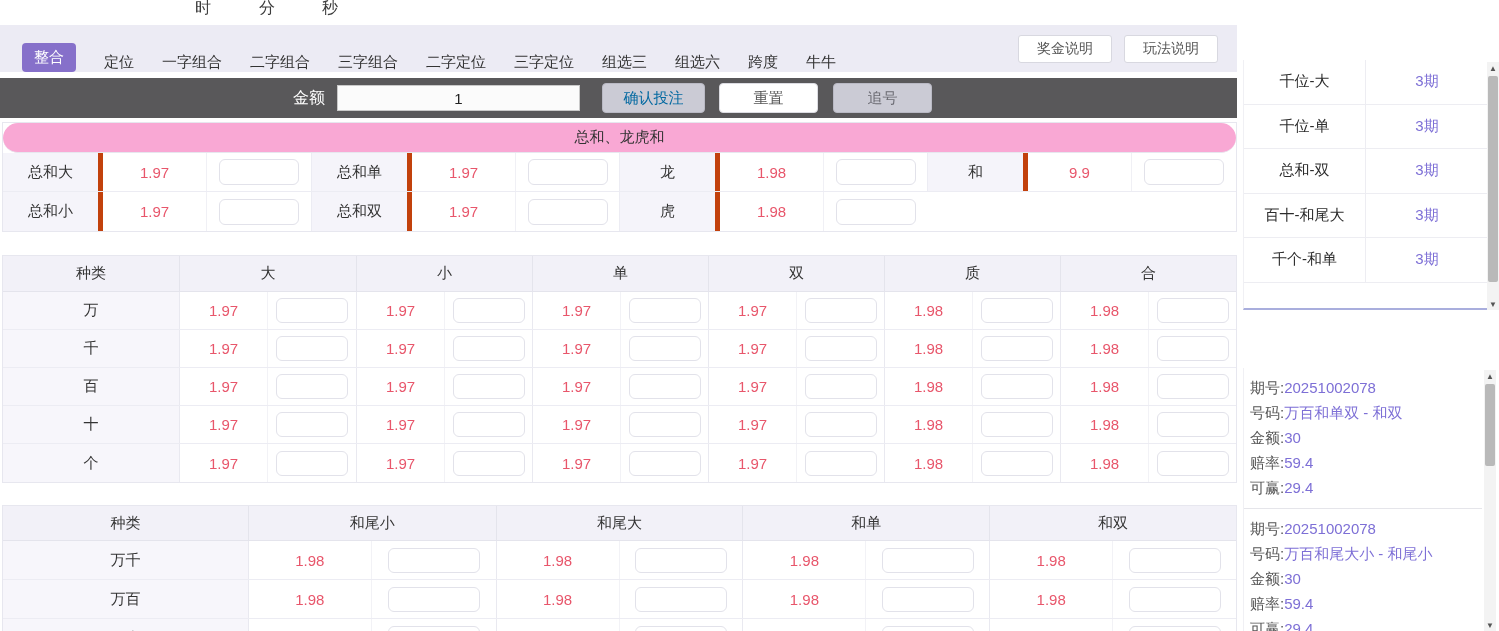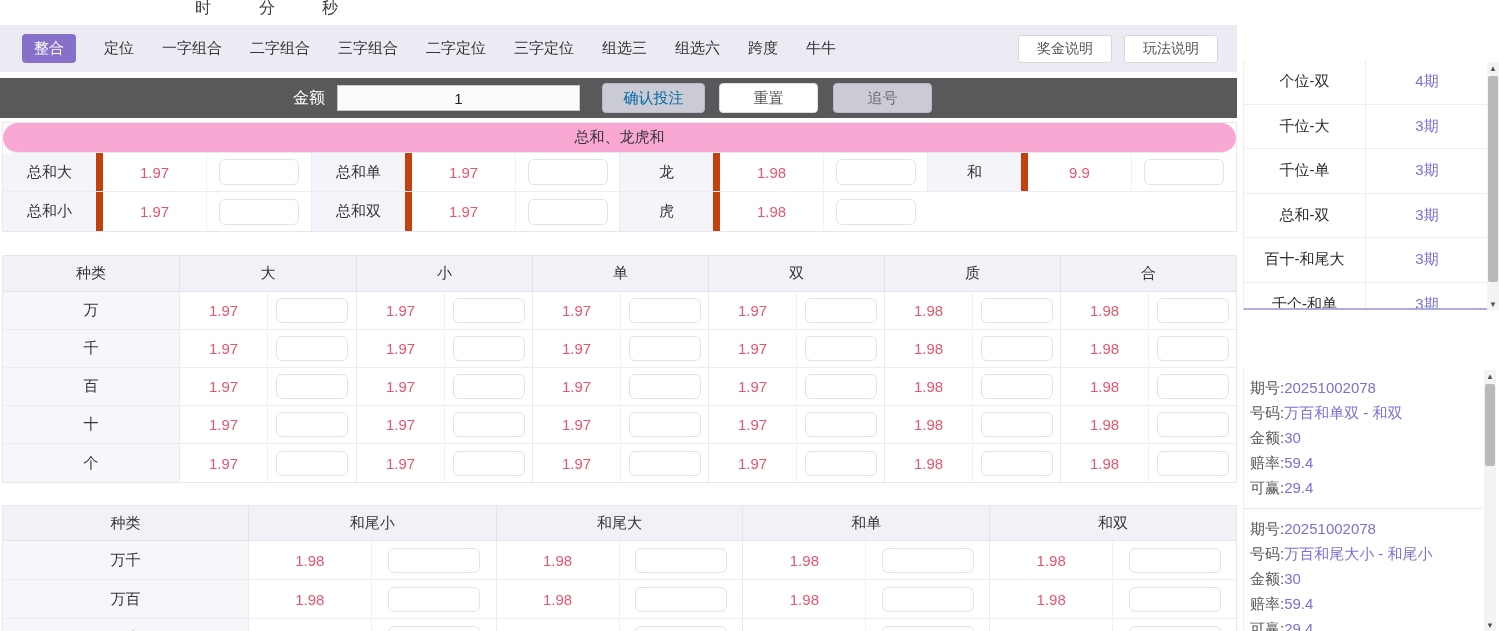--- a/index.html
+++ b/index.html
@@ -11,21 +11,21 @@
     overflow: hidden;
     color: #333;
   }
 
   
   .top-strip { position:absolute; top:0; left:0; width:1237px; height:25px; background:#fff; }
   .timer-label { position:absolute; top:-2px; font-size:16px; color:#3c3c3c; }
 
   
   .tab-bar { position:absolute; top:25px; left:0; width:1237px; height:47px;
-             background:#ecebf4; display:flex; align-items:center; padding-left:22px; gap:28px; }
+             background:#ecebf4; display:flex; align-items:flex-end; padding-left:22px; gap:28px; }
   .tab { font-size:15px; color:#333; cursor:pointer; white-space:nowrap; }
   .tab.active { background:#8670ca; color:#fff; padding:5px 12px; border-radius:4px; }
   .tab-bar .right-btn { position:absolute; top:10px; width:94px; height:28px; background:#fff;
              border:1px solid #d8d8e0; border-radius:3px; color:#555; font-size:14px;
              display:flex; align-items:center; justify-content:center; cursor:pointer; }
   .btn-bonus { left:1018px; }
   .btn-rules { left:1124px; }
 
   
   .action-bar { position:absolute; top:78px; left:0; width:1237px; height:40px; background:#59585a; }
@@ -40,21 +40,21 @@
 
   
   .sum-section { position:absolute; top:122px; left:2px; width:1235px; border:1px solid #e7e7ef; }
   .sum-title { height:30px; background:#f9a8d4; border-bottom:1px solid #e7e7ef;
                display:flex; align-items:center; justify-content:center; font-size:15px; color:#333;border-radius:15px; }
   .sum-row { display:flex; height:39px; border-bottom:1px solid #ececf3; }
   .sum-row:last-child { border-bottom:none; }
   .sum-group { display:flex; width:308px; }
   .sum-group + .sum-group { border-left:1px solid #ececf3; }
   .cell { display:flex; align-items:center; justify-content:center; font-size:15px; }
-  .sum-label { width:100px; background:#f5f4fa; border-right:7px solid #c2410c;text-align:right; }
+  .sum-label { width:100px; background:#f5f4fa; border-right:5px solid #c2410c;text-align:right; }
   .sum-odds  { width:104px; color:#e8566b; border-right:1px solid #f0f0f5; }
   .sum-inputc{ flex:1; background:#fff; }
   .sum-empty { flex:1; background:#fff; }
   .bet { border:1px solid #e2e2ea; border-radius:6px; background:#fff; height:26px; width:80px; }
 
   
   .odds-table { position:absolute; left:2px; width:1235px; border:1px solid #e7e7ef; }
   .t-head { display:flex; background:#f2f1f8; border-bottom:1px solid #e4e4ec; font-size:15px; color:#333; }
   .t-row  { display:flex; background:#fff; border-bottom:1px solid #ececf3; }
   .t-row:last-child { border-bottom:none; }
@@ -507,24 +507,20 @@
         </div>
       </div>
   </div>
 </div>
 
 <div class="panel-header ph-1">
   <span>长龙排行榜</span>
 </div>
 <div class="streak-body">
   <div class="streak-row">
-    <div class="streak-name">个位-双</div>
-    <div class="streak-count">4期</div>
-  </div>
-  <div class="streak-row">
     <div class="streak-name">千位-大</div>
     <div class="streak-count">3期</div>
   </div>
   <div class="streak-row">
     <div class="streak-name">千位-单</div>
     <div class="streak-count">3期</div>
   </div>
   <div class="streak-row">
     <div class="streak-name">总和-双</div>
     <div class="streak-count">3期</div>

